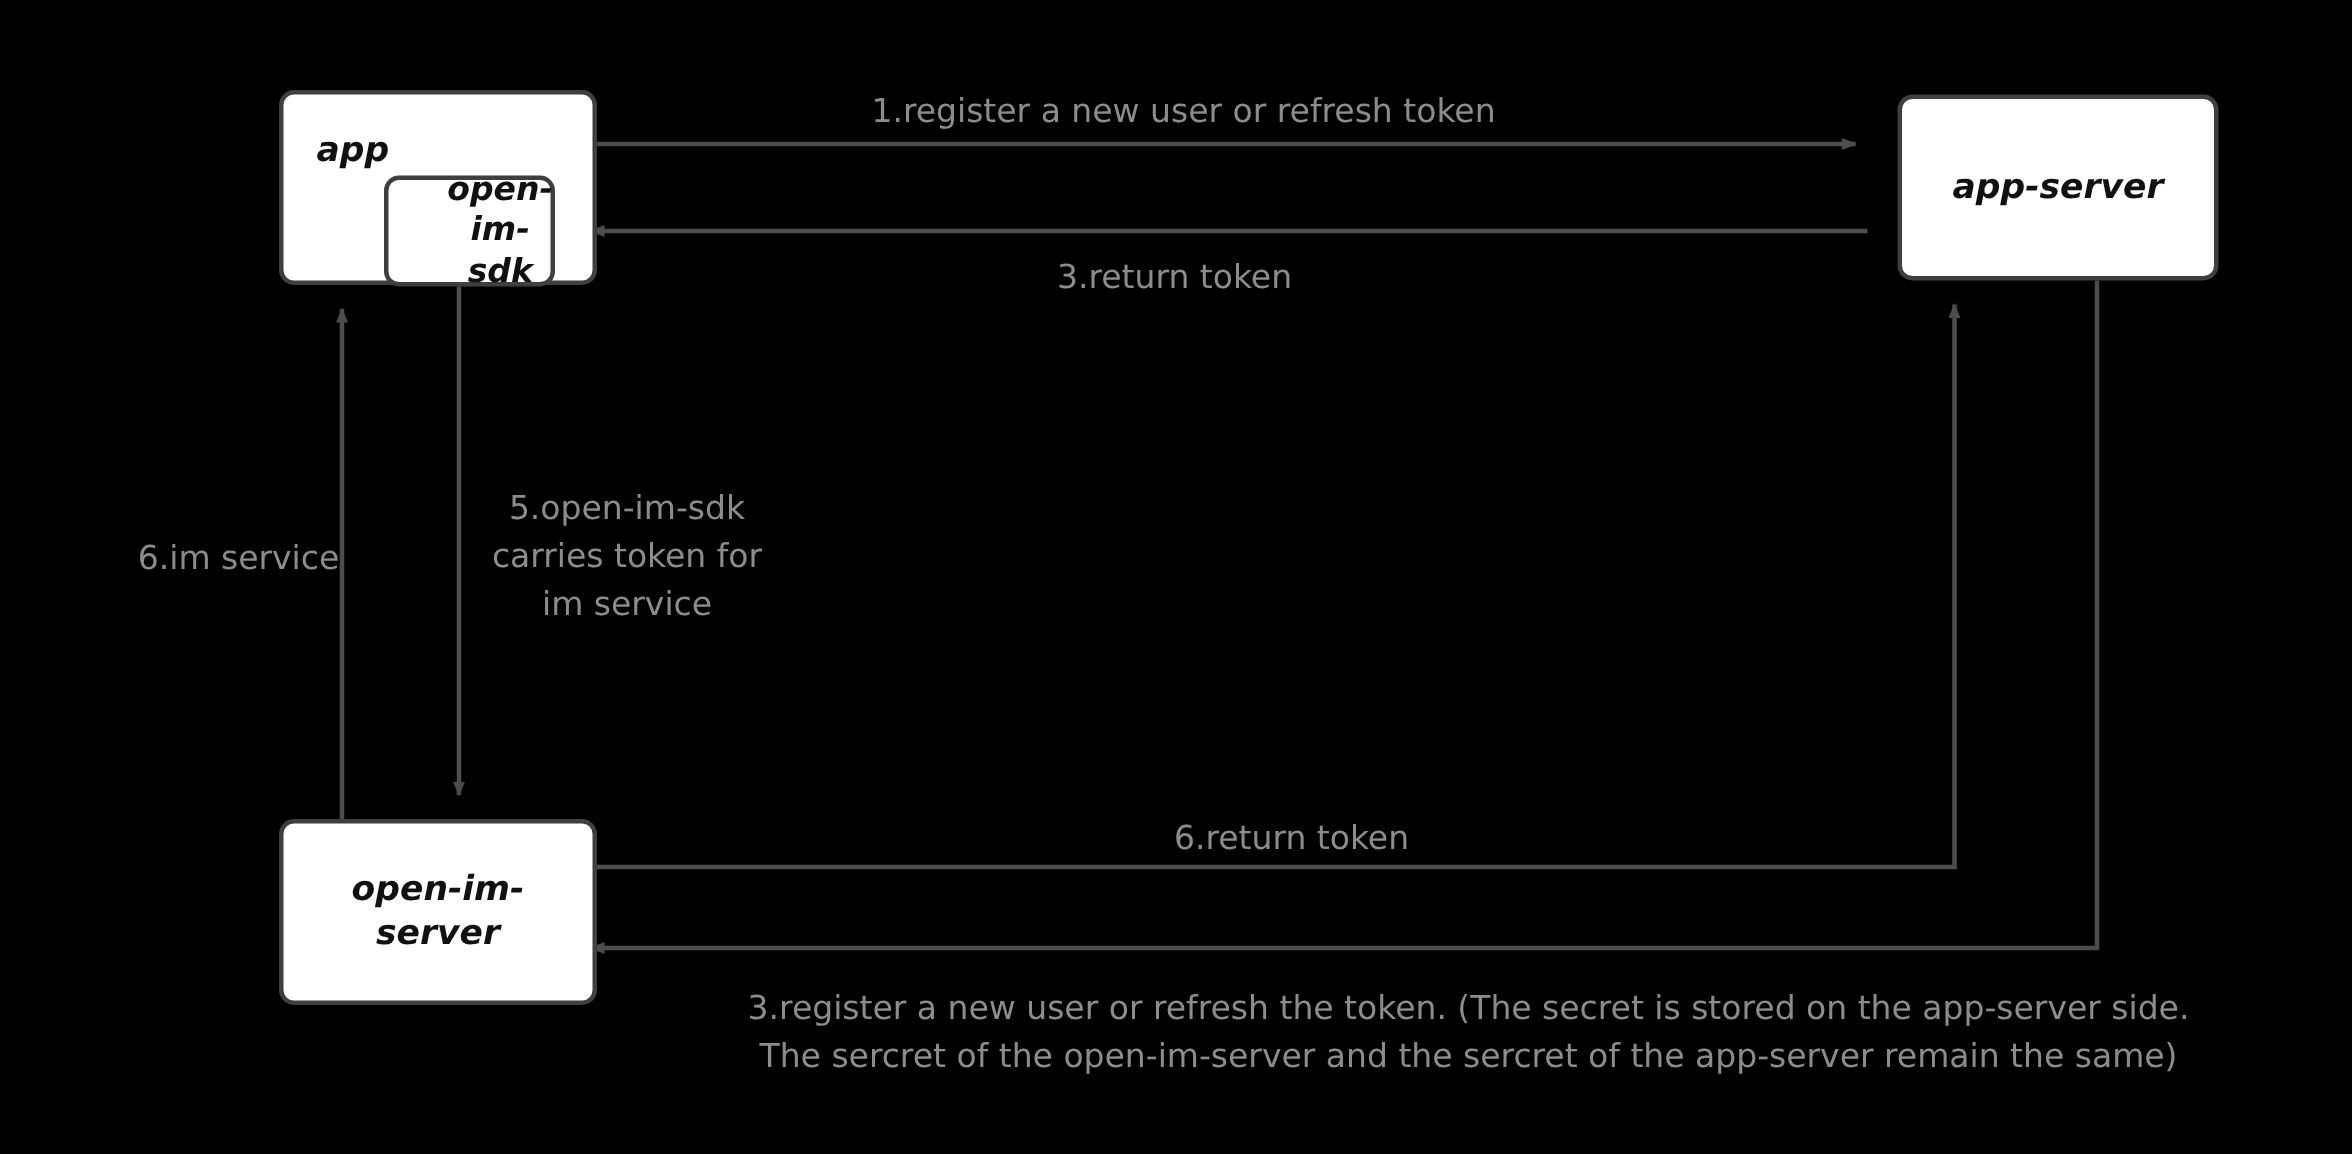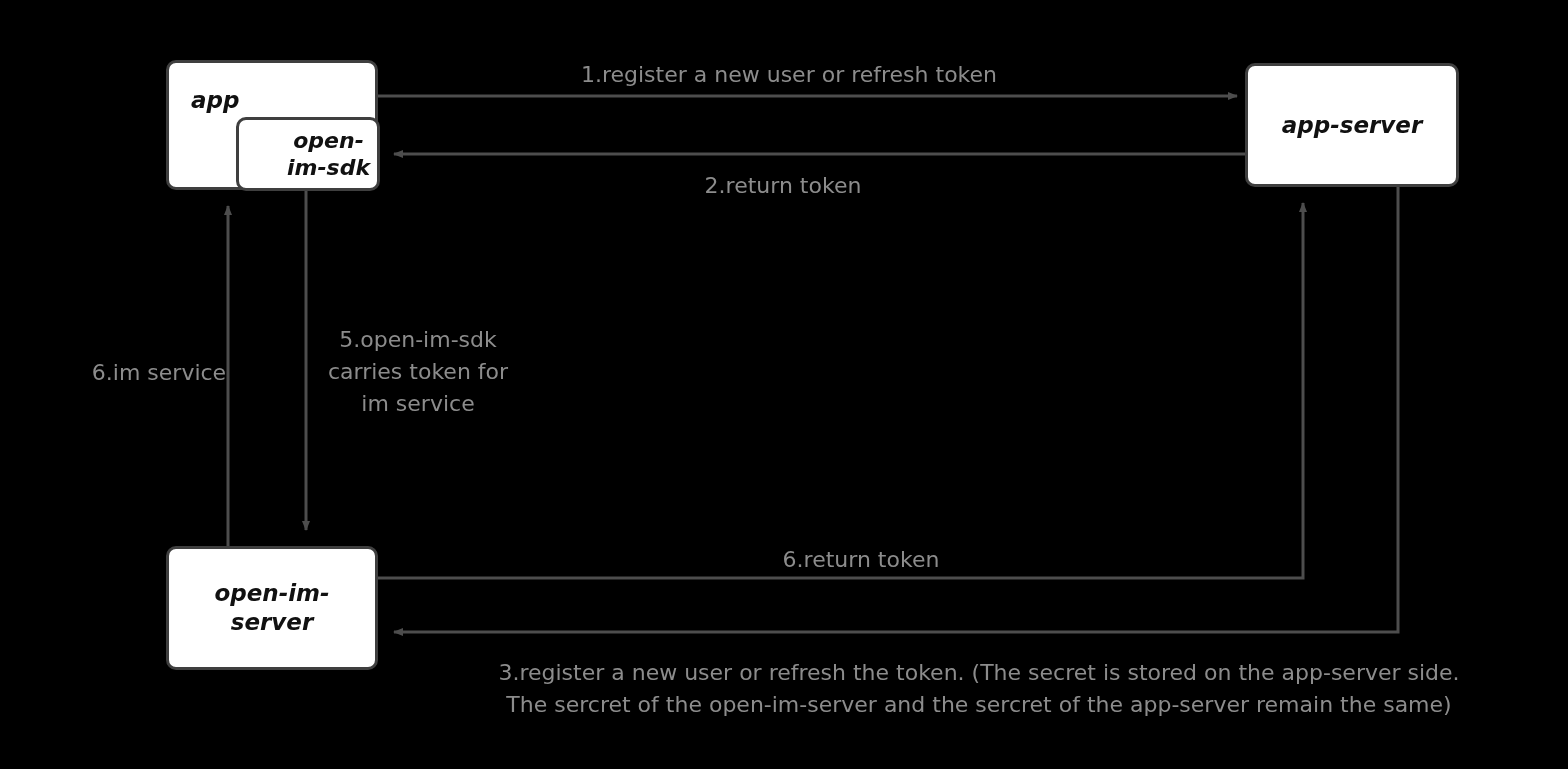--- a/index.html
+++ b/index.html
@@ -31,34 +31,35 @@
     box-sizing: border-box;
     display: flex;
     align-items: center;
     justify-content: center;
     color: #111111;
     font-weight: bold;
     font-style: italic;
     font-size: 23px;
     line-height: 1.25;
     text-align: center;
+    margin-left: 20px;
   }
   #node-app {
     left: 166px;
     top: 60px;
     width: 212px;
     height: 130px;
     align-items: flex-start;
     justify-content: flex-start;
     padding: 23px 0 0 22px;
   }
   #node-sdk {
     left: 236px;
     top: 117px;
-    width: 144px;
+    width: 114px;
     height: 74px;
     font-size: 22px;
     padding-left: 41px;
   }
   #node-app-server {
     left: 1245px;
     top: 63px;
     width: 214px;
     height: 124px;
   }
@@ -132,21 +133,21 @@
   <div class="node" id="node-app-server">
     <span>app-server</span>
   </div>
 
   <div class="node" id="node-im-server">
     <span style="white-space:pre-line">open-im-
 server</span>
   </div>
 
   <div class="edge-label" id="label-1">1.register a new user or refresh token</div>
-  <div class="edge-label" id="label-4">2.return token</div>
+  <div class="edge-label" id="label-4">3.return token</div>
   <div class="edge-label" id="label-5">5.open-im-sdk
 carries token for
 im service</div>
   <div class="edge-label" id="label-6">6.im service</div>
   <div class="edge-label" id="label-3">6.return token</div>
   <div class="edge-label" id="label-2">3.register a new user or refresh the token. (The secret is stored on the app-server side.
 The sercret of the open-im-server and the sercret of the app-server remain the same)</div>
 
 </div>
 

